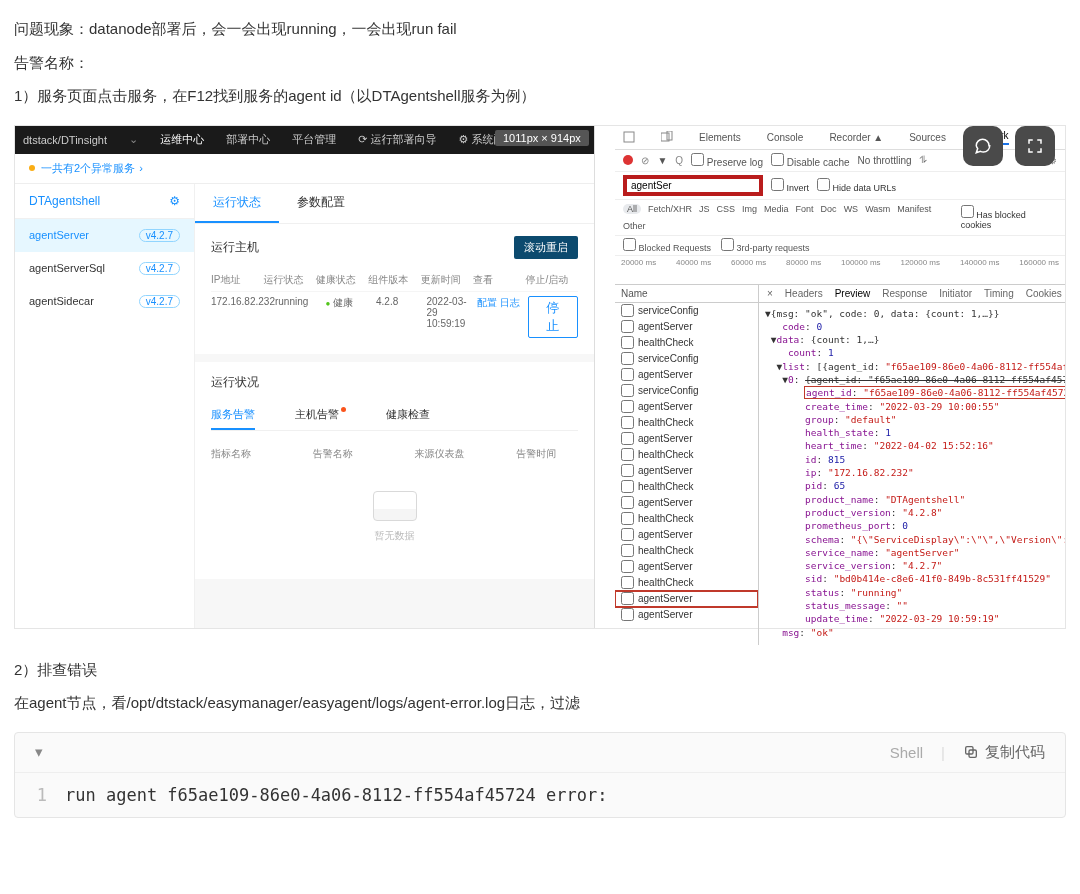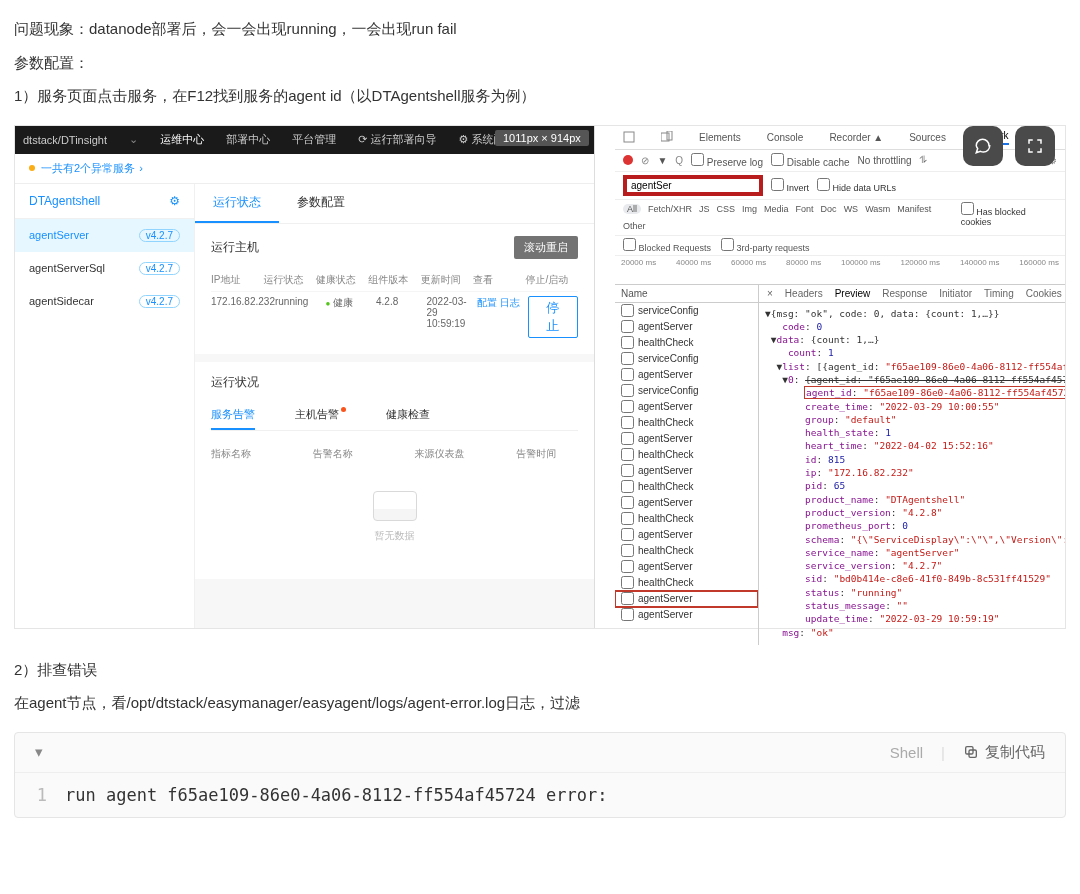--- a/index.html
+++ b/index.html
@@ -28,21 +28,21 @@
   .ls-item { display: flex; align-items: center; justify-content: space-between; padding: 10px 14px; font-size: 11px; }
   .ls-item.selected { background: #e6f7ff; color: #1890ff; }
   .badge { border: 1px solid #91d5ff; color: #1890ff; border-radius: 10px; font-size: 10px; padding: 0 6px; }
 
   .left-main { flex: 1; padding: 0; background: #f7f7f7; }
   .lm-tabs { background: #fff; display: flex; font-size: 12px; border-bottom: 1px solid #f0f0f0; }
   .lm-tab { padding: 10px 18px; color: #333; }
   .lm-tab.active { color: #1890ff; border-bottom: 2px solid #1890ff; }
   .lm-card { background: #fff; margin: 0; padding: 12px 16px; border-bottom: 8px solid #f7f7f7; }
   .lm-card .host-head { display: flex; justify-content: space-between; align-items: center; font-size: 12px; margin-bottom: 10px; }
-  .btn-blue { background: #737373; color: #fff; border: none; font-size: 11px; padding: 4px 10px; border-radius: 2px; }
+  .btn-blue { background: #0c4a6e; color: #fff; border: none; font-size: 11px; padding: 4px 10px; border-radius: 2px; }
   .btn-white { background: #fff; color: #1890ff; border: 1px solid #1890ff; font-size: 13px; padding: 2px 12px; border-radius: 2px; }
   .host-row { display: flex; font-size: 10px; color: #666; gap: 0; }
   .host-row > div { flex: 1; text-align: left; padding: 4px 0; }
   .host-row.header { color: #888; border-bottom: 1px solid #f5f5f5; font-size: 10px; }
   .green-dot { color: #52c41a; font-size: 8px; }
   .link2 { color: #1890ff; }
 
   .status-card { background: #fff; padding: 12px 16px; }
   .status-tabs { display: flex; gap: 40px; font-size: 11px; border-bottom: 1px solid #f0f0f0; margin-bottom: 10px; }
   .status-tab { padding: 6px 0; }
@@ -91,21 +91,21 @@
   .cb-head .copy { display: flex; align-items: center; gap: 6px; color: #666; cursor: pointer; }
   .cb-body { display: flex; padding: 12px 0; font-family: Menlo, Consolas, monospace; font-size: 17px; }
   .cb-ln { width: 50px; text-align: right; padding-right: 18px; color: #bbb; user-select: none; }
   .cb-code { flex: 1; color: #333; }
 </style>
 </head>
 <body>
 
 <div class="intro">
   <p>问题现象：datanode部署后，会一会出现running，一会出现run fail</p>
-  <p>参数配置：</p>
+  <p>告警名称：</p>
   <p>1）服务页面点击服务，在F12找到服务的agent id（以DTAgentshell服务为例）</p>
 </div>
 
 <div class="screenshot">
   <div class="size-badge">1011px × 914px</div>
   <div class="ss-overlay">
     <div class="ss-btn">
       <svg width="18" height="18" viewBox="0 0 24 24" fill="none" stroke="#fff" stroke-width="2">
           <path d="M21 11.5a8.38 8.38 0 01-8.5 8.5 8.5 8.5 0 01-3.9-.9L3 21l1.9-5.6A8.38 8.38 0 013 11.5a8.5 8.5 0 0117 0z"></path>
         </svg>
@@ -230,21 +230,21 @@
       <label><input type="checkbox" style=""> <span>Disable cache</span></label>
       <span>No throttling</span>
       <span>⥮</span>
       <span style="margin-left:auto;color:#888;">⚙</span>
     </div>
     <div style="display:flex;align-items:center;border-bottom:1px solid #eee;">
       <input class="filter-input" value="agentSer" style="">
       <label style="font-size:9px;"><input type="checkbox" style=""> <span>Invert</span></label>
       <label style="font-size:9px;margin-left:8px;"><input type="checkbox" style=""> <span>Hide data URLs</span></label>
     </div>
-    <div style="padding:2px 8px;border-bottom:1px solid #eee;display:flex;align-items:flex-start;gap:6px;">
+    <div style="padding:2px 8px;border-bottom:1px solid #eee;display:flex;align-items:center;gap:6px;">
       <div class="req-types">
         <span class="sel">All</span>
         <span>Fetch/XHR</span>
         <span>JS</span>
         <span>CSS</span>
         <span>Img</span>
         <span>Media</span>
         <span>Font</span>
         <span>Doc</span>
         <span>WS</span>

